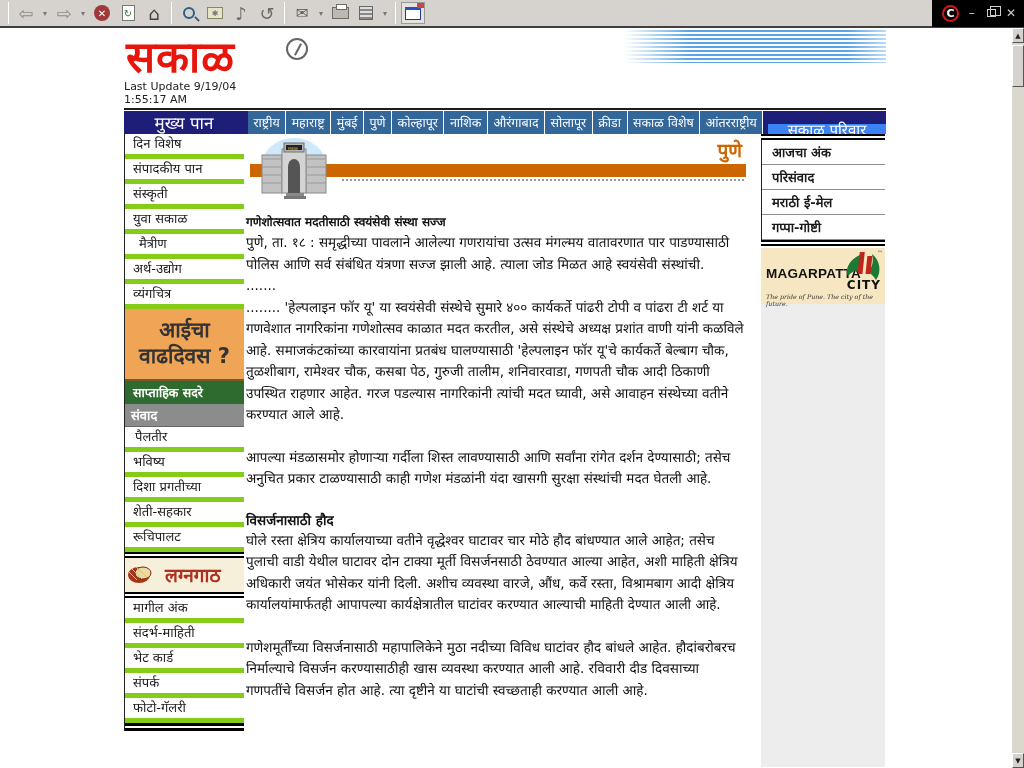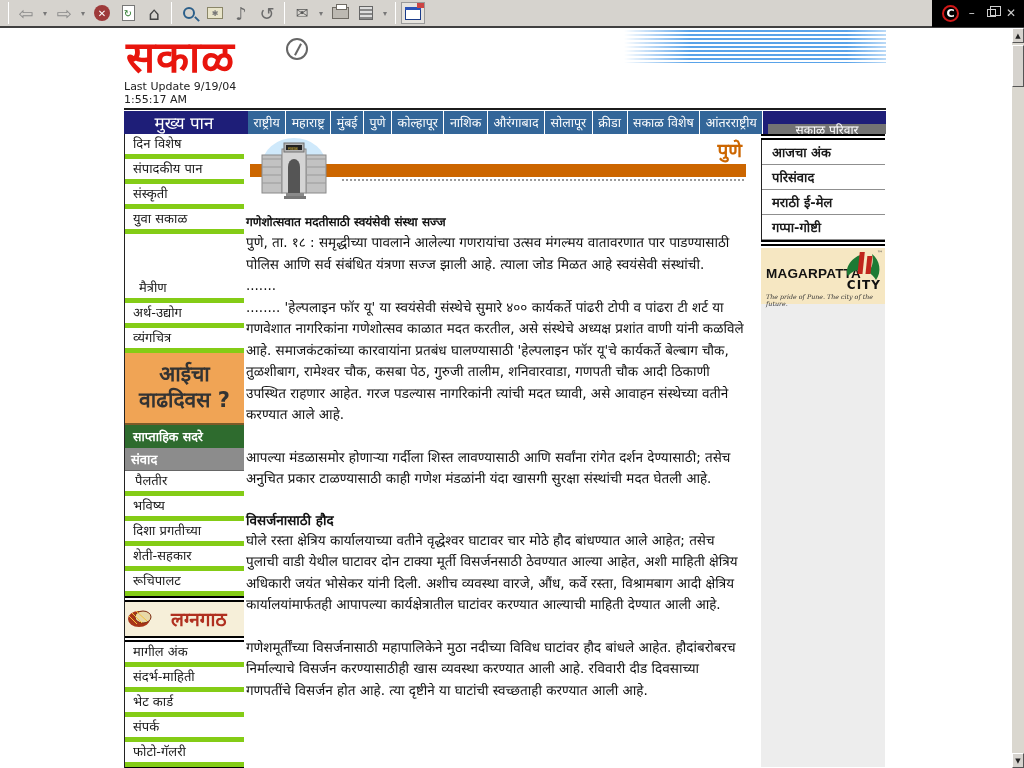--- a/index.html
+++ b/index.html
@@ -57,37 +57,37 @@
     mask-image:linear-gradient(to right, transparent, #000 25%, #000 85%, rgba(0,0,0,.4)); }
   .last-update { position:absolute; left:0; top:52px; font-size:11px; color:#222; line-height:13px; }
   .date-line { position:absolute; left:0; right:60px; bottom:5px; text-align:center; font-size:14px; color:#111; }
 
   
   .navbar { display:flex; height:23px; background:#1e1e78; align-items:stretch; margin-top:1px; }
   .nav-home { width:120px; background:#1e1e78; color:#fff; font-size:17px; display:flex;
     align-items:center; justify-content:center; margin-right:4px; }
   .nav-tab { background:#336699; color:#fff; font-size:12.5px; display:flex; align-items:center;
     padding:0 5.5px; border-right:1px solid #fff; white-space:nowrap; }
-  .nav-right { margin-left:auto; width:118px; background:#737373; color:#fff; font-size:12px;
+  .nav-right { margin-left:auto; width:118px; background:#3b82f6; color:#fff; font-size:15px;
     display:flex; align-items:center; justify-content:center;margin-top:13px; }
 
   
   .columns { display:flex; align-items:flex-start; }
 
   .sidebar-left { width:120px; flex:none; border-left:1px solid #222; }
   .sl-item { font-size:13px; color:#1a1a1a; font-weight:normal; padding:2px 4px 2px 8px;
     border-bottom:5px solid #84cc16; line-height:16px; }
   .promo { background:#f0a455; color:#333; text-align:center; font-size:21px; font-weight:bold;
     line-height:26px; padding:8px 0 10px; border-bottom:2px solid #7c5a28; }
   .bar-green { background:#2e6b2e; color:#fff; font-size:12.5px; font-weight:bold; padding:3px 4px 3px 8px; }
   .bar-gray { background:#8c8c8c; color:#fff; font-size:13px; font-weight:bold; padding:2px 4px 2px 6px;
     border-bottom:1px solid #666; }
   .rule-heavy { height:6px; background:linear-gradient(#000 0 2px,#fff 2px 4px,#000 4px 6px); }
   .rule-heavy.thick { height:8px; background:linear-gradient(#000 0 3px,#fff 3px 5px,#000 5px 8px); }
-  .lagnagath { background:#f6efd9; display:flex; align-items:center; padding:4px 2px; gap:18px; }
+  .lagnagath { background:#f6efd9; display:flex; align-items:center; padding:4px 2px; gap:12px; }
   .lagnagath-label { color:#b03020; font-size:19px; font-weight:bold;
     font-family:"DejaVu Serif","Liberation Serif",serif; }
 
   
   .main { width:500px; flex:none; margin-left:2px; position:relative; }
   .pune-head { position:relative; height:64px; margin-top:3px; }
   .orange-bar { position:absolute; left:4px; right:0; top:27px; height:13px; background:#cc6600; }
   .dotline { position:absolute; left:96px; right:0; top:42px; height:2px;
     background:repeating-linear-gradient(90deg,#9a9a9a 0 2px,#fff 2px 4px); }
   .fort { position:absolute; left:2px; top:0; }
@@ -198,21 +198,21 @@
       <div class="nav-right">सकाळ परिवार</div>
     </div>
 
     <div class="columns">
 
       <div class="sidebar-left">
         <div class="sl-item">दिन विशेष</div>
         <div class="sl-item">संपादकीय पान</div>
         <div class="sl-item">संस्कृती</div>
         <div class="sl-item">युवा सकाळ</div>
-        <div class="sl-item" style="padding-left:14px;margin-top:44px;">मैत्रीण</div>
+        <div class="sl-item" style="padding-left:14px;">मैत्रीण</div>
         <div class="sl-item">अर्थ-उद्योग</div>
         <div class="sl-item">व्यंगचित्र</div>
         <div class="promo">
           <div>आईचा</div>
           <div>वाढदिवस ?</div>
         </div>
         <div class="bar-green">साप्ताहिक सदरे</div>
         <div class="bar-gray">संवाद</div>
         <div class="sl-item" style="padding-left:10px;">पैलतीर</div>
         <div class="sl-item">भविष्य</div>

